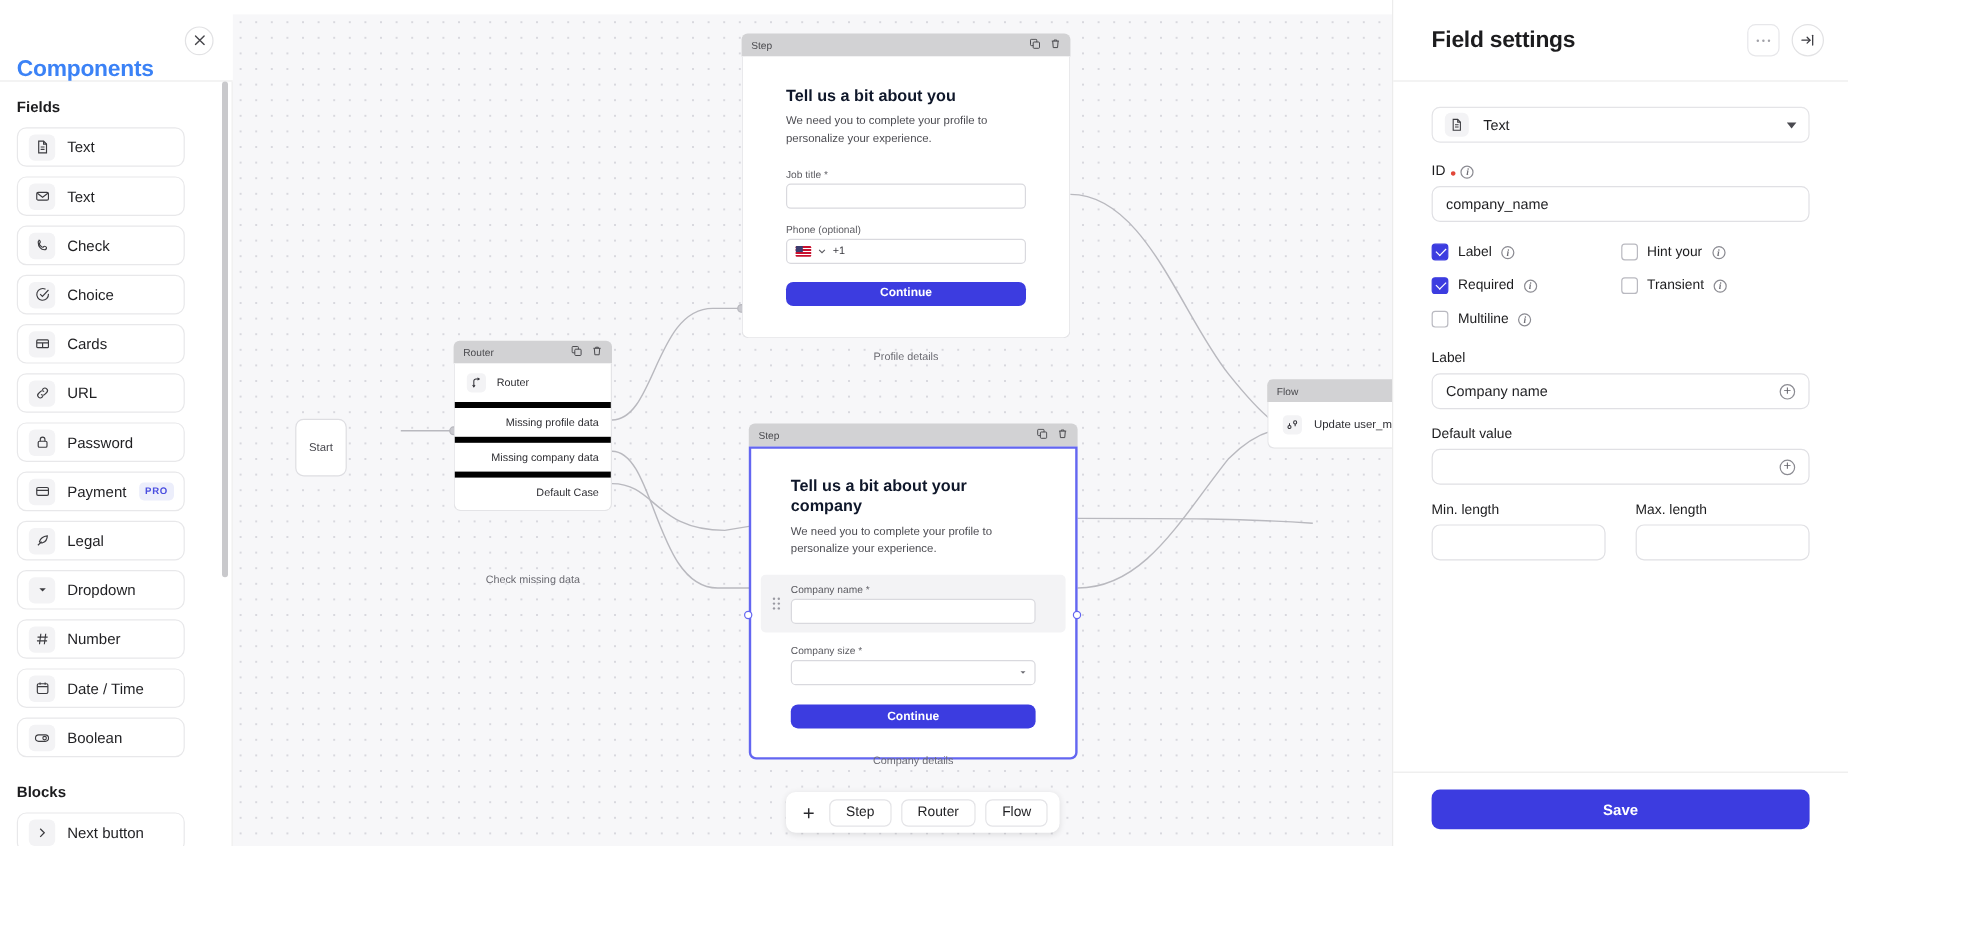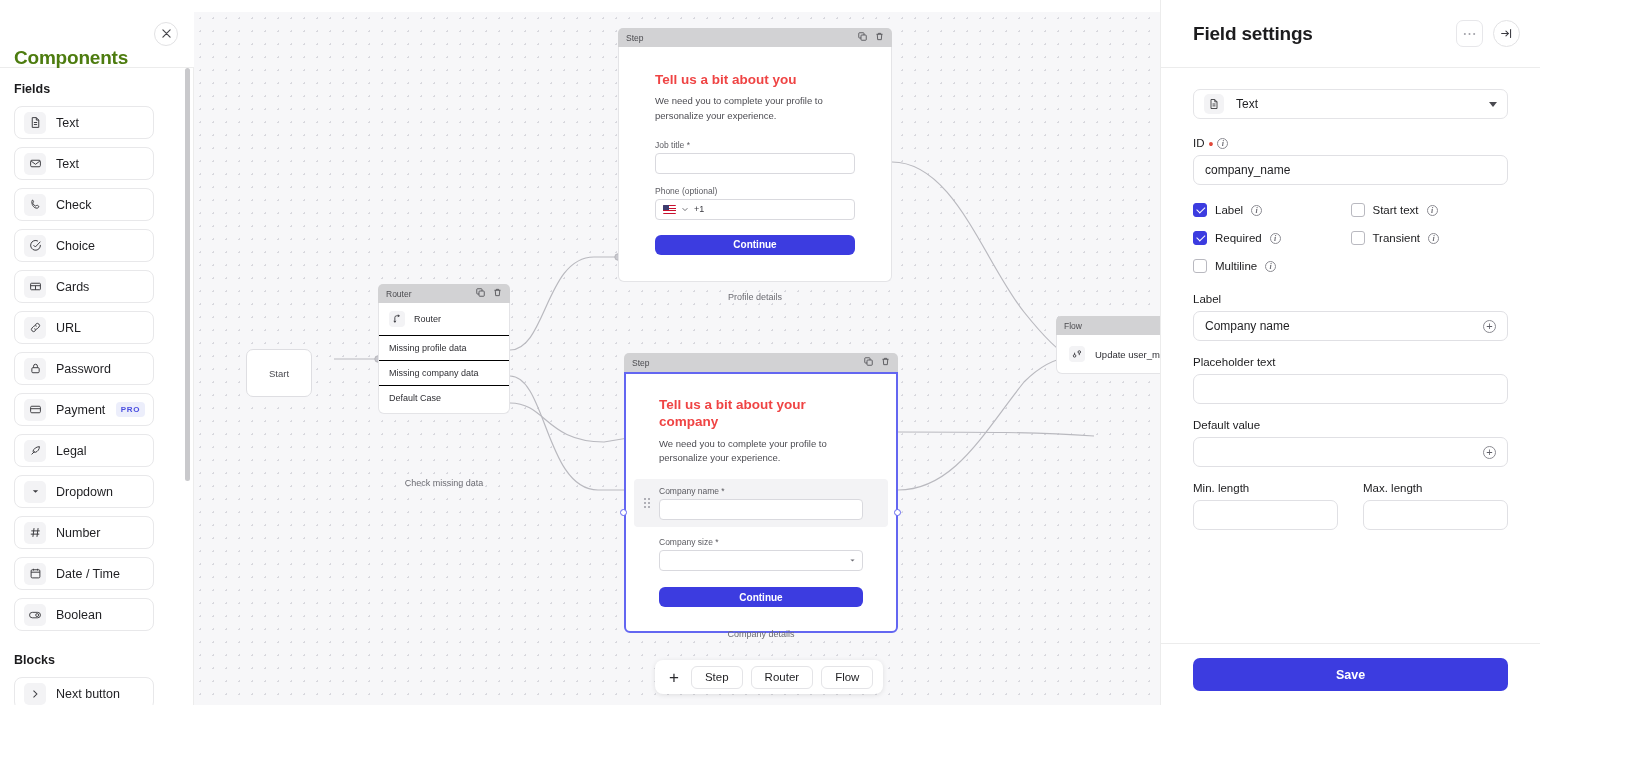--- a/index.html
+++ b/index.html
@@ -13,21 +13,21 @@
 
   
   #left-panel {
     position:absolute; left:0; top:0; width:194px; height:705px;
     background:#fff; display:flex; flex-direction:column;
   }
   #left-header {
     height:68px; display:flex; align-items:center; justify-content:space-between;
     padding:0 16px 0 14px; border-bottom:1px solid #ececec;
   }
-  #left-header .title { font-size:19px; font-weight:600; color:#4d7c0f; letter-spacing:-0.2px;margin-top:48px; }
+  #left-header .title { font-size:19px; font-weight:600; color:#3b82f6; letter-spacing:-0.2px;margin-top:48px; }
   .round-btn {
     width:24px; height:24px; border-radius:50%; border:1px solid #e2e2e4;
     display:flex; align-items:center; justify-content:center;
     background:#fff; cursor:pointer; color:#45454a;
   }
   #left-scroll {
     flex:1; overflow:hidden; position:relative; padding:14px 0 0 0;
   }
   .group-title {
     font-size:12.5px; font-weight:700; color:#1c1c1e;
@@ -74,21 +74,21 @@
   .node-head .acts { display:flex; gap:8px; align-items:center; color:#4a4a4e; }
   .node-body {
     background:#fff; border:1px solid #e4e4e7; border-top:none;
     border-radius:0 0 6px 6px;
   }
   .node-caption {
     position:absolute; width:100%; text-align:center; font-size:9px; color:#6b6b72;
   }
 
   
-  .step-title { font-size:13.5px; font-weight:700; color:#ef4444; line-height:1.28; }
+  .step-title { font-size:13.5px; font-weight:700; color:#0f172a; line-height:1.28; }
   .step-sub { font-size:9.5px; color:#4c4c52; line-height:1.5; margin-top:6px; }
   .fld-label { font-size:8.5px; color:#5b5b61; margin-bottom:3px; }
   .fld-box { height:21px; border:1px solid #d9d9de; border-radius:4px; background:#fff; }
   .fld-box.sel { display:flex; align-items:center; justify-content:flex-end; padding-right:6px; color:#6b6b72; font-size:9px; }
   .phone-box { height:21px; border:1px solid #d9d9de; border-radius:4px; background:#fff;
     display:flex; align-items:center; gap:5px; padding:0 7px; font-size:9px; color:#3a3a40; }
   .flagus { width:13px; height:9px; border-radius:1px; overflow:hidden; position:relative;
     background:repeating-linear-gradient(#c8102e 0 1.3px, #fff 1.3px 2.6px); }
   .flagus::after { content:""; position:absolute; left:0; top:0; width:6px; height:5px; background:#3c3b6e; }
   .cont-btn {
@@ -96,21 +96,21 @@
     display:flex; align-items:center; justify-content:center;
     font-size:10px; font-weight:600;
   }
   .selected-outline { border:2px solid #6366f1 !important; border-radius:6px; }
   .field-highlight { background:#f3f3f5; border-radius:4px; }
   .drag-dots { display:grid; grid-template-columns:2px 2px; gap:2px 2px; }
   .drag-dots i { width:2px; height:2px; background:#9a9aa2; border-radius:50%; display:block; }
   .port { width:7px; height:7px; border-radius:50%; background:#fff; border:1.5px solid #6366f1; position:absolute; }
 
   
-  .router-row { font-size:9px; color:#2e2e33; padding:7px 10px; border-top:1px solid #000000; }
+  .router-row { font-size:9px; color:#2e2e33; padding:7px 10px; border-top:5px solid #000000;text-align:right; }
   .router-top { font-size:9px; color:#2e2e33; padding:8px 10px; display:flex; align-items:center; gap:9px; }
   .router-ico { width:16px; height:16px; border-radius:4px; background:#f3f3f5; display:flex; align-items:center; justify-content:center; color:#303036; }
 
   
   #canvas-toolbar {
     position:absolute; left:461px; top:648px; height:34px;
     background:#fff; border-radius:8px; box-shadow:0 1px 5px rgba(0,0,0,.10);
     display:flex; align-items:center; gap:8px; padding:0 10px;
   }
   #canvas-toolbar .tb-plus { font-size:17px; color:#2a2a2e; padding:0 4px; cursor:pointer; line-height:1; }
@@ -351,21 +351,21 @@
         <path d="M698 150 C 760 150, 790 250, 830 300 C 850 325, 865 340, 876 345"></path>
         <path d="M704 478 C 760 478, 790 420, 830 370 C 850 350, 866 346, 876 345"></path>
         <path d="M704 420 C 790 420, 840 420, 900 424"></path>
       </g>
       <circle cx="424" cy="245" r="3.2" fill="#c9c9cf" stroke="#b6b6bc" stroke-width="1"></circle>
       <circle cx="184" cy="347" r="3.2" fill="#c9c9cf" stroke="#b6b6bc" stroke-width="1"></circle>
       <circle cx="876" cy="345" r="3.2" fill="#c9c9cf" stroke="#b6b6bc" stroke-width="1"></circle>
     </svg>
 
     <div class="node" style="left:52px; top:337px; width:66px; height:48px;">
-      <div style="width:66px;height:48px;border:1px solid #dedee2;border-radius:7px;background:#fff;display:flex;align-items:center;justify-content:center;">
+      <div style="width:43px;height:48px;border:1px solid #dedee2;border-radius:7px;background:#fff;display:flex;align-items:center;justify-content:center;">
         <span style="font-size:9.5px;color:#4a4a50;">Start</span>
       </div>
     </div>
 
     <div class="node" style="left:184px; top:272px; width:132px;">
       <div class="node-head">
         <span>Router</span>
         <span class="acts">
           <span>
             <svg width="9" height="9" viewBox="0 0 12 12" fill="none" stroke="#4a4a4e" stroke-width="1.1">
@@ -558,21 +558,21 @@
       </div>
 
       <div class="check-grid">
         <div class="check-item">
           <span class="cbox on"></span>
           <span>Label</span>
           <span class="info-i">i</span>
         </div>
         <div class="check-item">
           <span class="cbox"></span>
-          <span>Start text</span>
+          <span>Hint your</span>
           <span class="info-i">i</span>
         </div>
         <div class="check-item">
           <span class="cbox on"></span>
           <span>Required</span>
           <span class="info-i">i</span>
         </div>
         <div class="check-item">
           <span class="cbox"></span>
           <span>Transient</span>
@@ -586,26 +586,20 @@
       </div>
 
       <div class="fgroup">
         <div class="f-label">Label</div>
         <div class="text-input">
           <span>Company name</span>
           <span class="plus-circ">+</span>
         </div>
       </div>
 
-      <div class="fgroup">
-        <div class="f-label">Placeholder text</div>
-        <div class="text-input">
-          <span></span>
-        </div>
-      </div>
 
       <div class="fgroup">
         <div class="f-label">Default value</div>
         <div class="text-input">
           <span></span>
           <span class="plus-circ">+</span>
         </div>
       </div>
 
       <div class="len-row">

